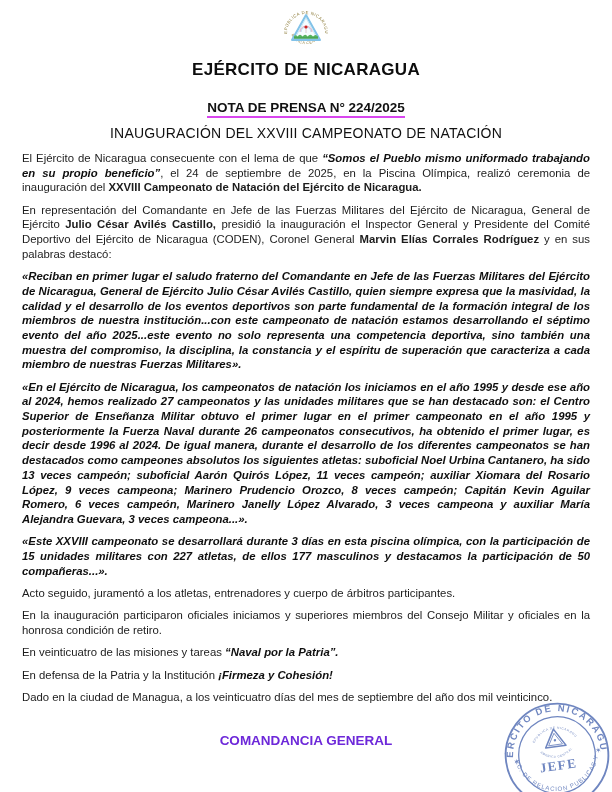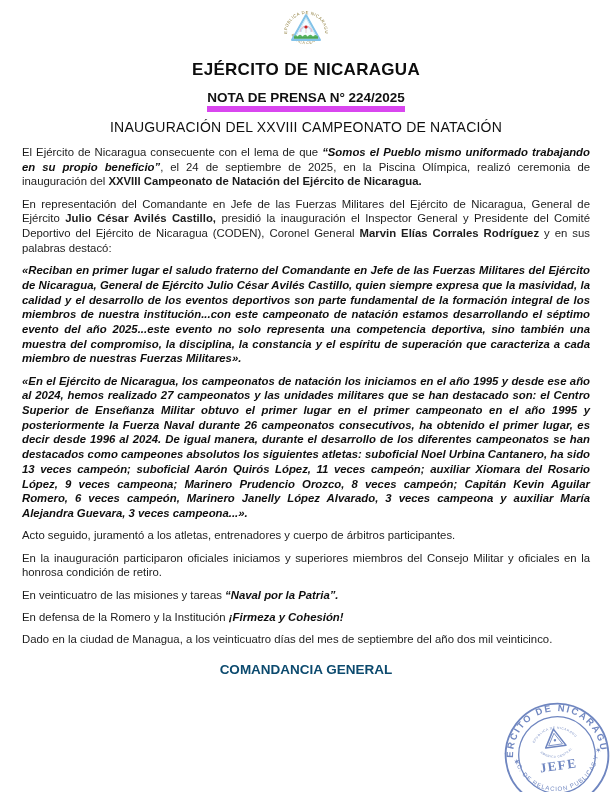--- a/index.html
+++ b/index.html
@@ -12,50 +12,50 @@
     color:#111111;
   }
   .header{ text-align:center; padding-top:8px; }
   .emblem{ display:block; margin:0 auto; }
   .org-title{
     margin:4px 0 0 0;
     font-size:17px; font-weight:bold; letter-spacing:.3px;
     color:#0d0d0d;
   }
   .press-note{
-    margin:10px auto 0 auto;
+    margin:20px auto 0 auto;
     display:inline-block;
     font-size:13.5px; font-weight:bold;
-    border-bottom:6px solid #d946ef;
+    border-bottom:2px solid #d946ef;
     padding-bottom:1px;
   }
   .doc-heading{
     margin:7px 0 0 0;
     font-size:14px; font-weight:normal; letter-spacing:.2px;
   }
   .doc-body{
     padding:10px 22px 0 22px;
   }
   .para{
     margin:0 0 7.6px 0;
     font-size:11.35px;
     line-height:14.7px;
     text-align:justify;
     color:#1c1c1c;
   }
   .para span.n{ font-weight:normal; }
   .para span.b{ font-weight:bold; }
   .para span.bi{ font-weight:bold; font-style:italic; color:#0f0f0f; }
   .footer{
-    margin-top:15px;
+    margin-top:28px;
     text-align:center;
     font-weight:bold;
     font-size:13.5px;
     line-height:16px;
-    color:#0c4a6e;
+    color:#6d28d9;
   }
   .seal{
     position:absolute;
     left:501px; top:699px;
     width:112px; height:112px;
     opacity:.88;
   }
 </style>
 </head>
 <body>
@@ -94,24 +94,25 @@
       <h2 class="press-note">NOTA DE PRENSA N° 224/2025</h2>
     </div>
     <h3 class="doc-heading">INAUGURACIÓN DEL XXVIII CAMPEONATO DE NATACIÓN</h3>
   </div>
 
   <div class="doc-body">
       <p class="para"><span class="n">El Ejército de Nicaragua consecuente con el lema de que </span><span class="bi">“Somos el Pueblo mismo uniformado trabajando en su propio beneficio”</span><span class="n">, el 24 de septiembre de 2025, en la Piscina Olímpica, realizó ceremonia de inauguración del </span><span class="b">XXVIII Campeonato de Natación del Ejército de Nicaragua.</span></p>
       <p class="para"><span class="n">En representación del Comandante en Jefe de las Fuerzas Militares del Ejército de Nicaragua, General de Ejército </span><span class="b">Julio César Avilés Castillo,</span><span class="n"> presidió la inauguración el Inspector General y Presidente del Comité Deportivo del Ejército de Nicaragua (CODEN), Coronel General </span><span class="b">Marvin Elías Corrales Rodríguez</span><span class="n"> y en sus palabras destacó:</span></p>
       <p class="para"><span class="bi">«Reciban en primer lugar el saludo fraterno del Comandante en Jefe de las Fuerzas Militares del Ejército de Nicaragua, General de Ejército Julio César Avilés Castillo, quien siempre expresa que la masividad, la calidad y el desarrollo de los eventos deportivos son parte fundamental de la formación integral de los miembros de nuestra institución...con este campeonato de natación estamos desarrollando el séptimo evento del año 2025...este evento no solo representa una competencia deportiva, sino también una muestra del compromiso, la disciplina, la constancia y el espíritu de superación que caracteriza a cada miembro de nuestras Fuerzas Militares».</span></p>
       <p class="para"><span class="bi">«En el Ejército de Nicaragua, los campeonatos de natación los iniciamos en el año 1995 y desde ese año al 2024, hemos realizado 27 campeonatos y las unidades militares que se han destacado son: el Centro Superior de Enseñanza Militar obtuvo el primer lugar en el primer campeonato en el año 1995 y posteriormente la Fuerza Naval durante 26 campeonatos consecutivos, ha obtenido el primer lugar, es decir desde 1996 al 2024. De igual manera, durante el desarrollo de los diferentes campeonatos se han destacados como campeones absolutos los siguientes atletas: suboficial Noel Urbina Cantanero, ha sido 13 veces campeón; suboficial Aarón Quirós López, 11 veces campeón; auxiliar Xiomara del Rosario López, 9 veces campeona; Marinero Prudencio Orozco, 8 veces campeón; Capitán Kevin Aguilar Romero, 6 veces campeón, Marinero Janelly López Alvarado, 3 veces campeona y auxiliar María Alejandra Guevara, 3 veces campeona...».</span></p>
+      <p class="para"><span class="bi">«Este XXVIII campeonato se desarrollará durante 3 días en esta piscina olímpica, con la participación de 15 unidades militares con 227 atletas, de ellos 177 masculinos y destacamos la participación de 50 compañeras...».</span></p>
       <p class="para"><span class="n">Acto seguido, juramentó a los atletas, entrenadores y cuerpo de árbitros participantes.</span></p>
       <p class="para"><span class="n">En la inauguración participaron oficiales iniciamos y superiores miembros del Consejo Militar y oficiales en la honrosa condición de retiro.</span></p>
       <p class="para"><span class="n">En veinticuatro de las misiones y tareas </span><span class="bi">“Naval por la Patria”.</span></p>
-      <p class="para"><span class="n">En defensa de la Romero y la Institución </span><span class="bi">¡Firmeza y Cohesión!</span></p>
+      <p class="para"><span class="n">En defensa de la Patria y la Institución </span><span class="bi">¡Firmeza y Cohesión!</span></p>
       <p class="para"><span class="n">Dado en la ciudad de Managua, a los veinticuatro días del mes de septiembre del año dos mil veinticinco.</span></p>
     </div>
 
   <div class="footer">
     <div>COMANDANCIA GENERAL</div>
   </div>
 
   <svg class="seal" viewBox="0 0 120 120">
     <g transform="rotate(-8 60 60)" fill="none" stroke="#5c76b8">
       <circle cx="60" cy="60" r="55" stroke-width="2"></circle>

